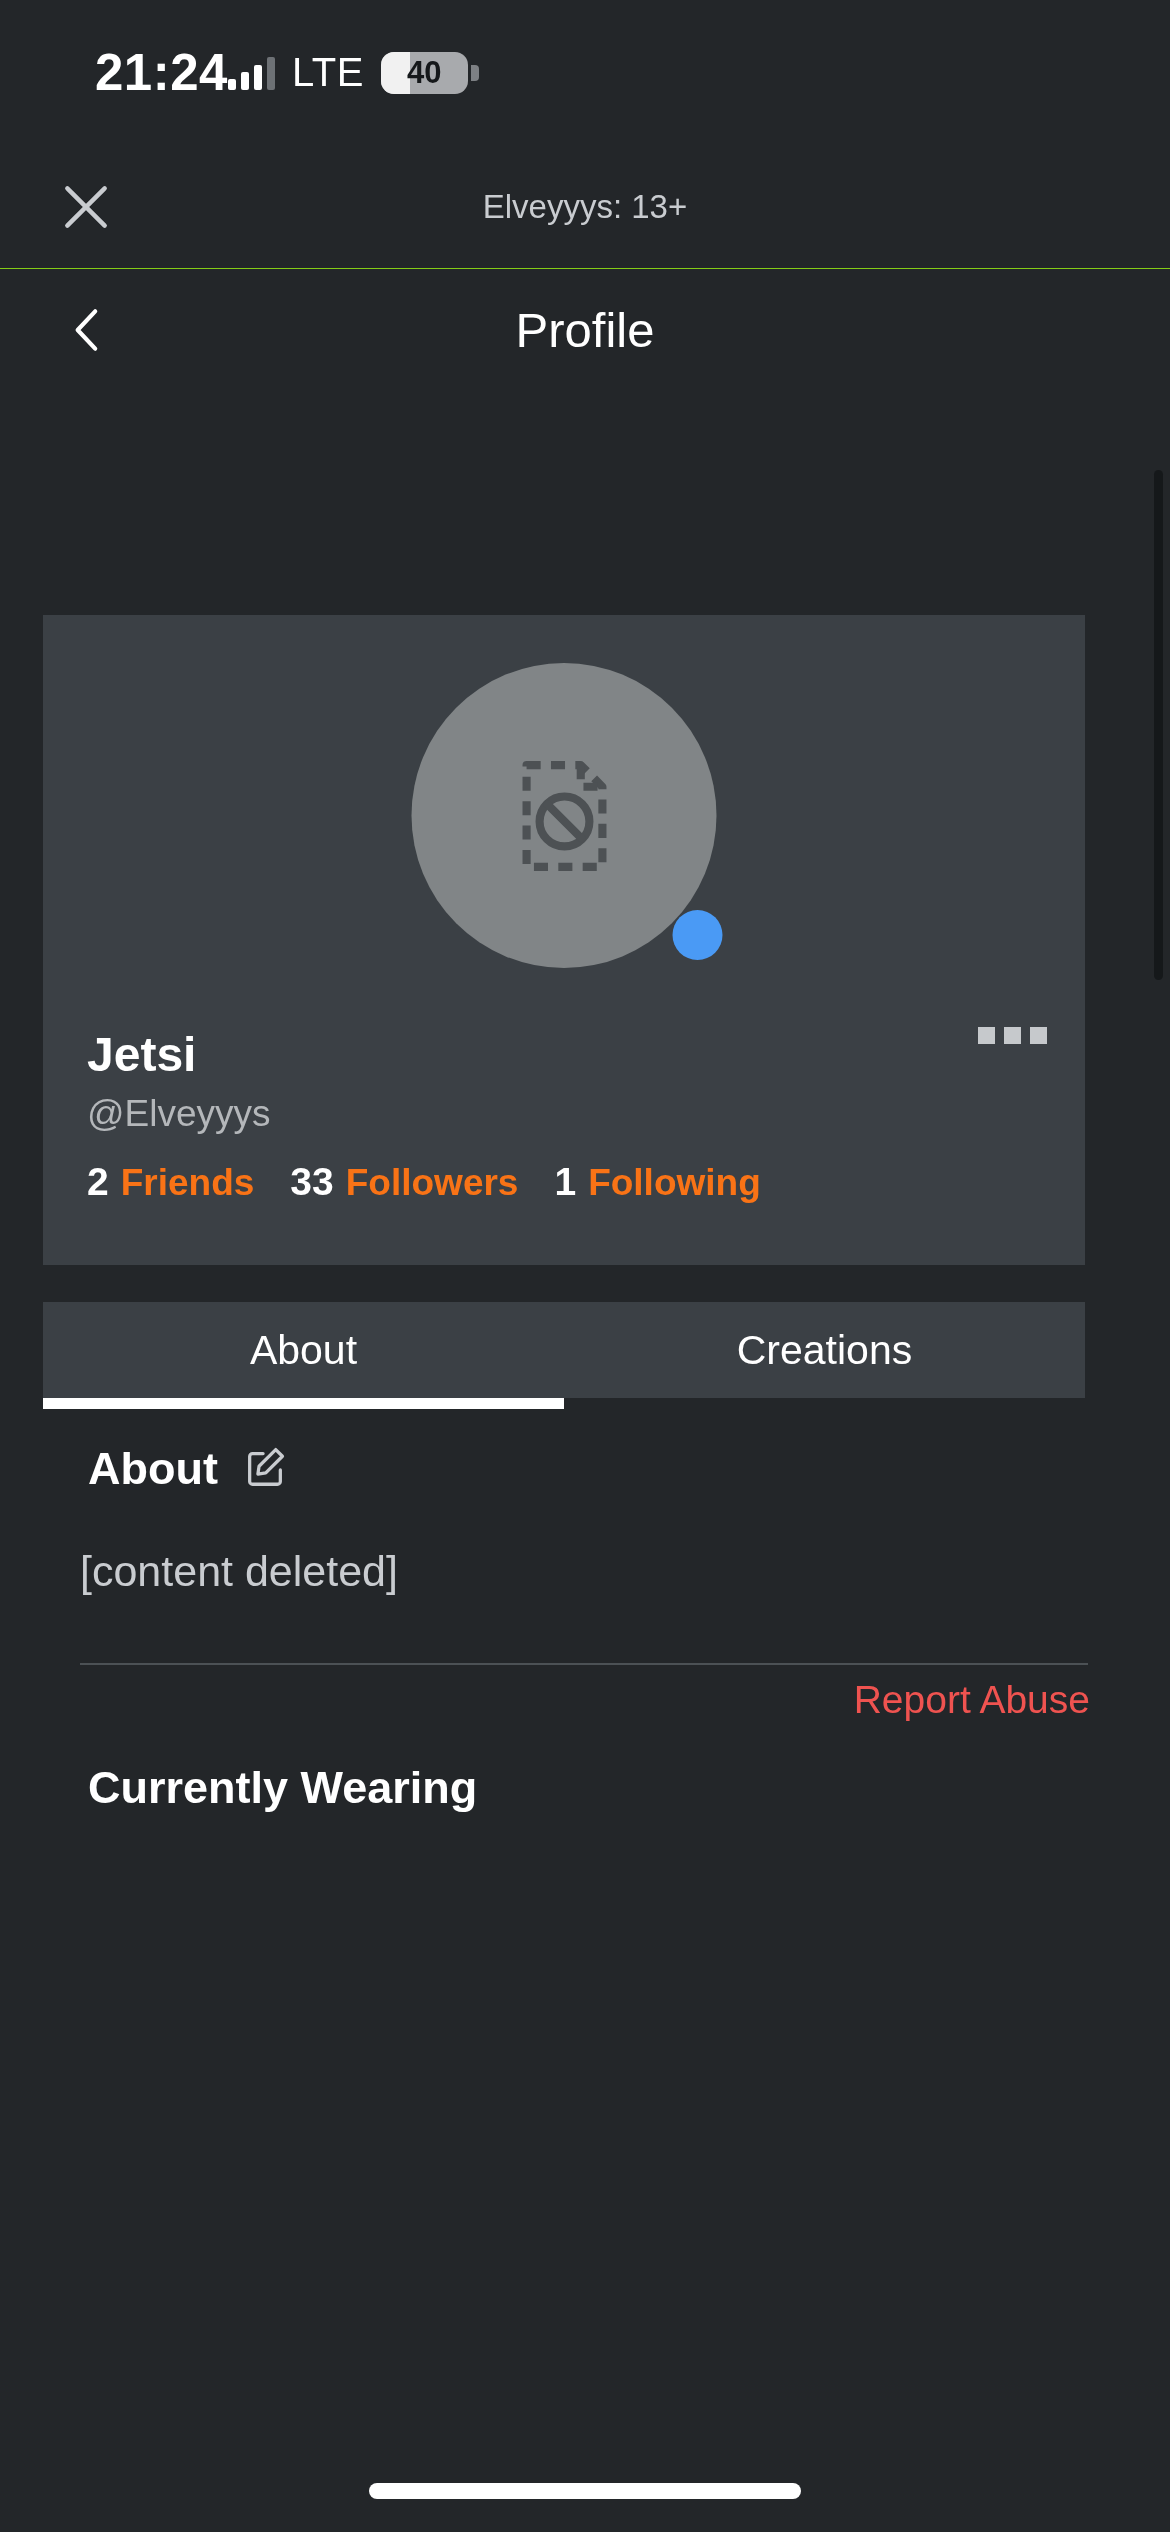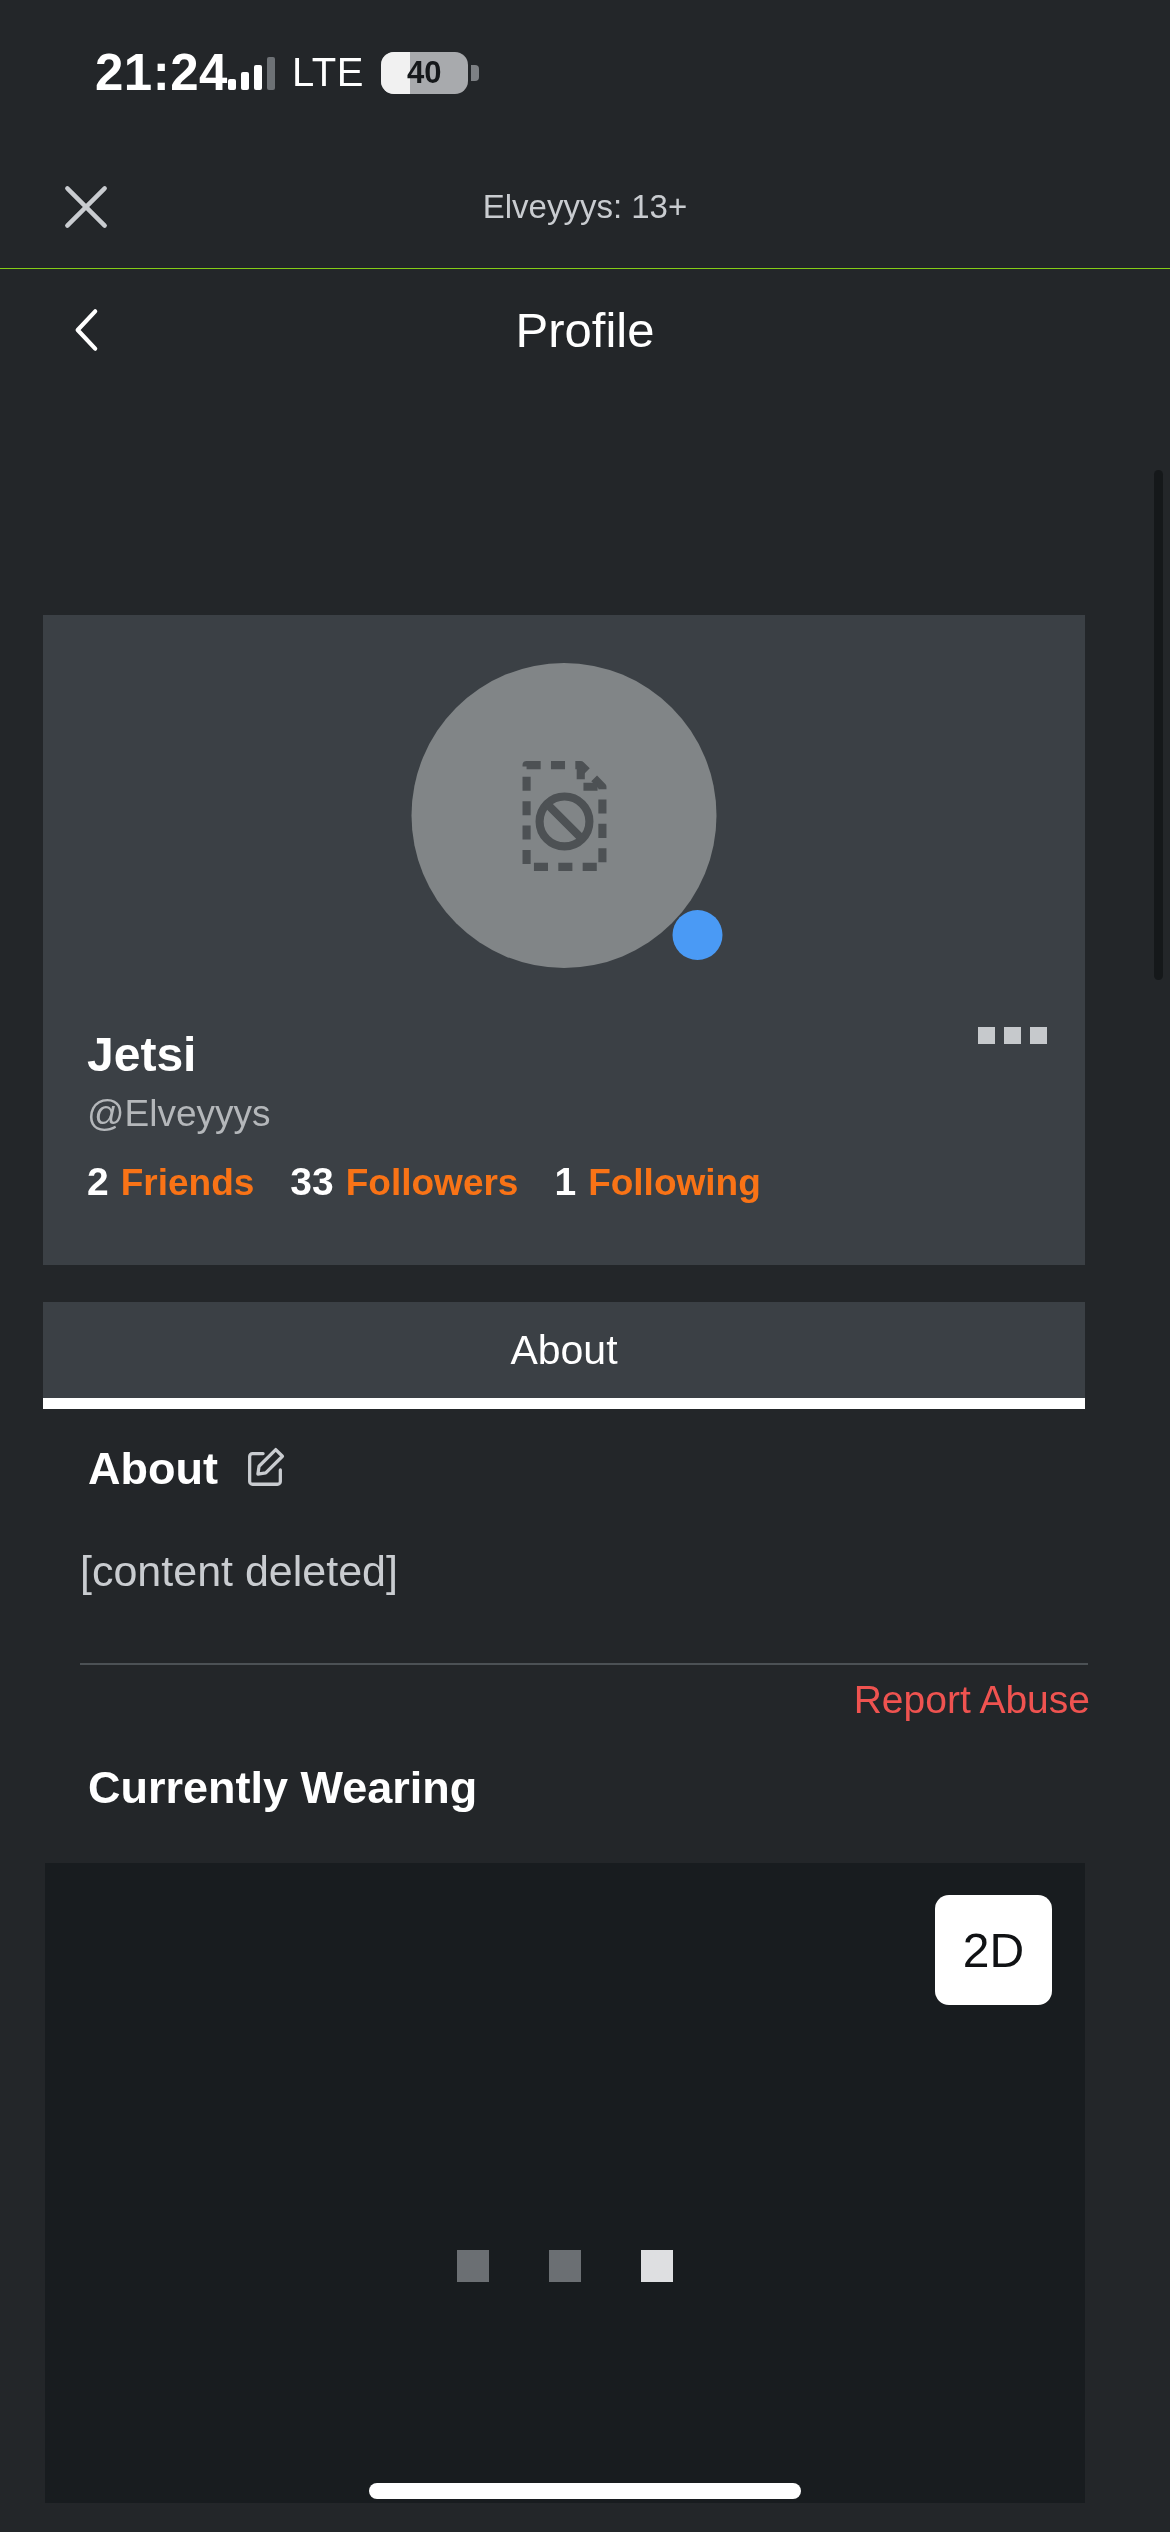--- a/index.html
+++ b/index.html
@@ -248,40 +248,33 @@
       </div>
       <div class="stat">
         <span class="stat-num">1</span>
         <span class="stat-label">Following</span>
       </div>
     </div>
   </div>
 
   <div class="tabs">
     <div class="tab active">About</div>
+    <div class="tab">Creations</div>
   </div>
 
   <div class="about-head">
     <span class="about-title">About</span>
     <span>
       <svg width="46" height="46" viewBox="0 0 24 24">
         <path d="M20 13.5 V19.5 A1.5 1.5 0 0 1 18.5 21 H5.5 A1.5 1.5 0 0 1 4 19.5 V6.5 A1.5 1.5 0 0 1 5.5 5 H11" stroke="#c9ccd0" stroke-width="1.7" fill="none" stroke-linecap="round" stroke-linejoin="round"></path>
         <path d="M17.6 2.9 L21.1 6.4 L12.4 15.1 L8.3 15.7 L8.9 11.6 Z" stroke="#c9ccd0" stroke-width="1.7" fill="none" stroke-linejoin="round"></path>
       </svg>
     </span>
   </div>
   <div class="about-body">[content deleted]</div>
   <div class="divider"></div>
   <div class="report-abuse">Report Abuse</div>
 
   <div class="wearing-title">Currently Wearing</div>
-  <div class="wearing-panel">
-    <div class="toggle-2d">2D</div>
-    <div class="loading-dots">
-      <span></span>
-        <span></span>
-        <span></span>
-    </div>
-  </div>
 
   <div class="home-indicator"></div>
 
 </div>
 
 </body></html>

